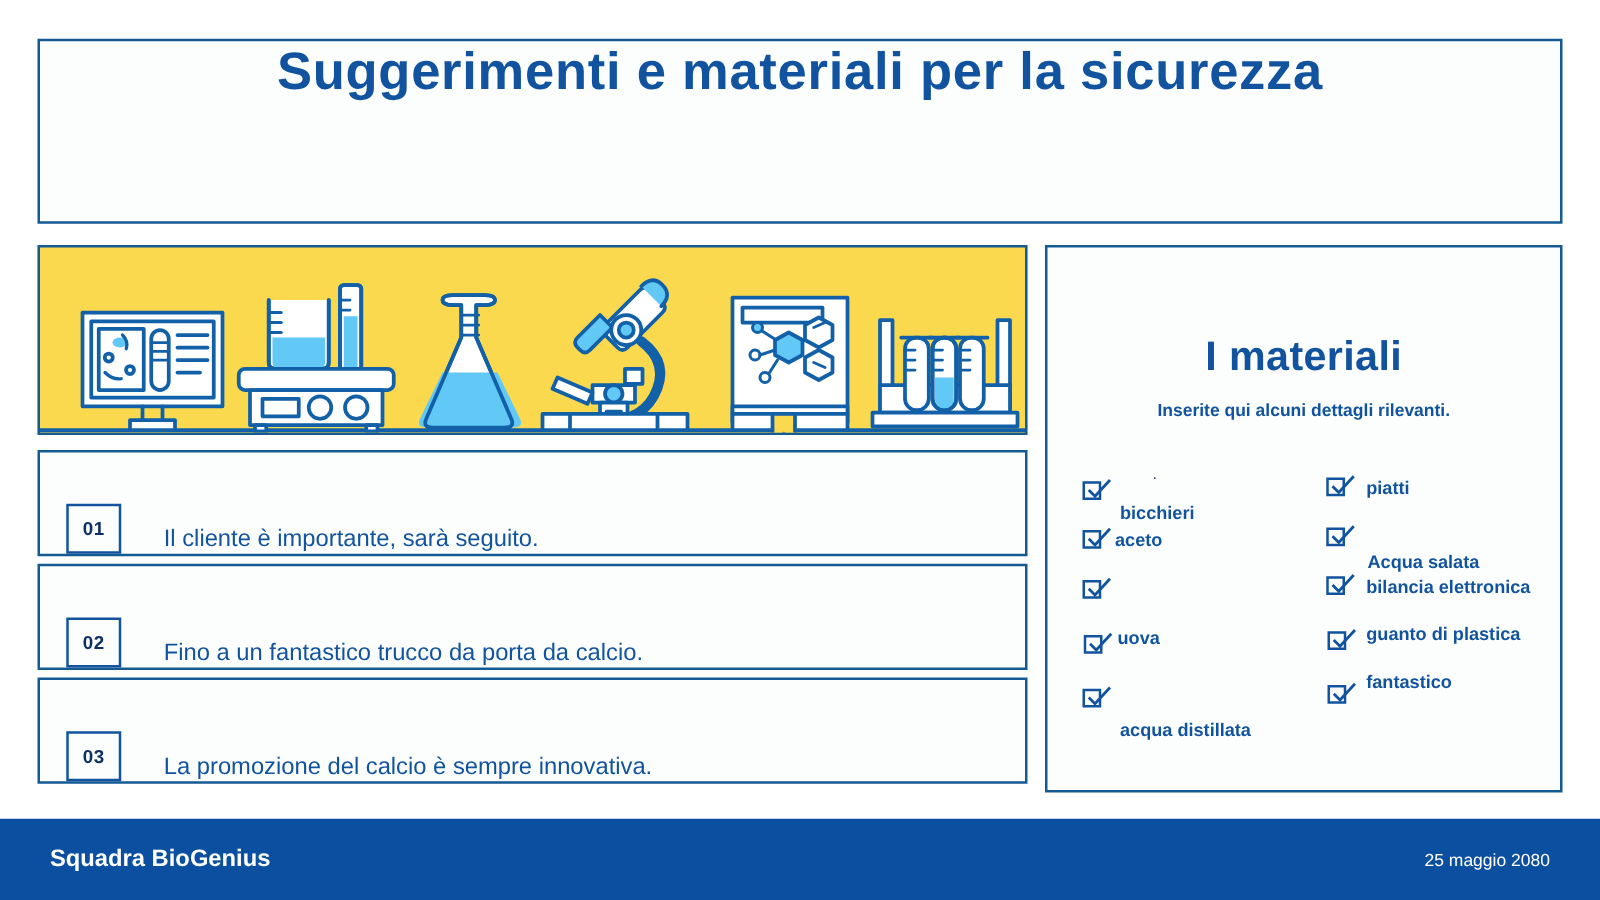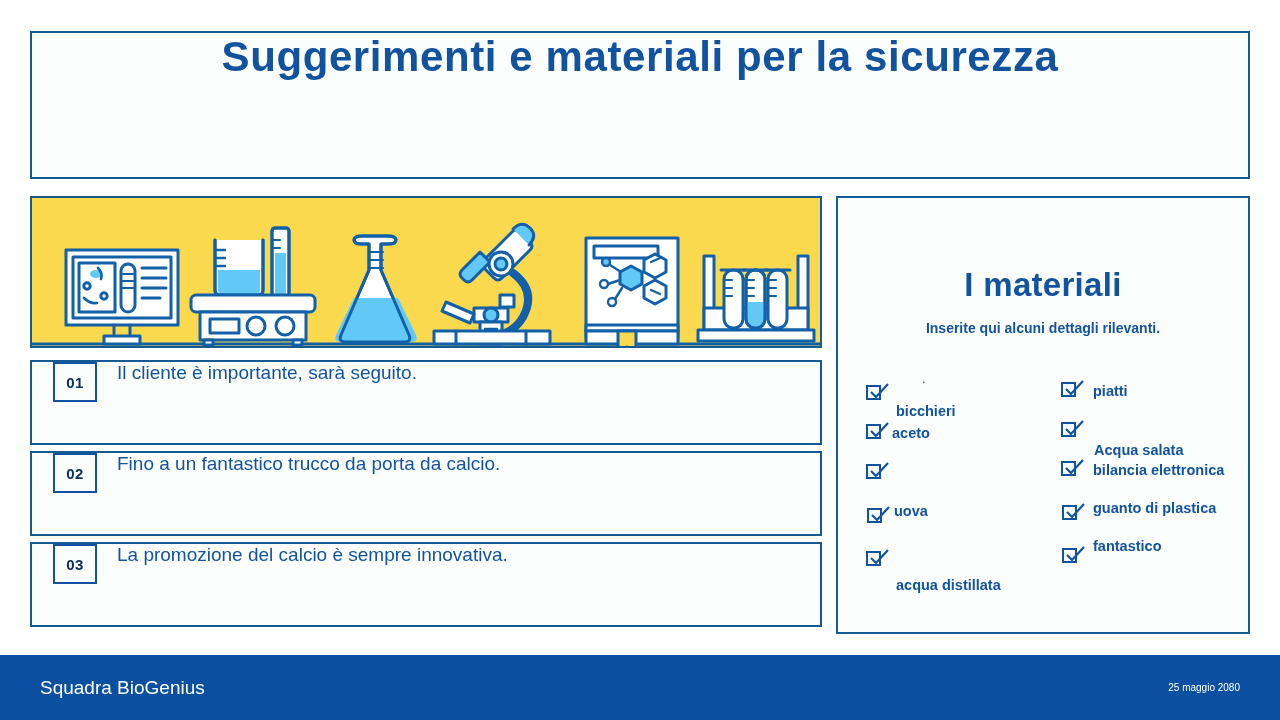--- a/index.html
+++ b/index.html
@@ -62,22 +62,23 @@
     left: 30px;
     top: 360px;
     width: 792px;
   }
   .row {
     box-sizing: border-box;
     border: 2px solid #145a93;
     background: #fcfefd;
     height: 85px;
     display: flex;
-    align-items: flex-start;
+    align-items: flex-end;
     margin-bottom: 6px;
+    gap: 14px;
   }
   .row:last-child { margin-bottom: 0; }
   .badge {
     margin-left: 21px;
     width: 44px;
     height: 40px;
     border: 2px solid #11539e;
     box-sizing: border-box;
     display: flex;
     align-items: center;
@@ -165,25 +166,25 @@
     background: #0b4fa0;
     display: flex;
     align-items: center;
     justify-content: space-between;
     box-sizing: border-box;
     padding: 0 40px;
   }
   .footer-left {
     color: #ffffff;
     font-size: 19px;
-    font-weight: 400;
+    font-weight: 700;
   }
   .footer-right {
     color: #ffffff;
-    font-size: 10px;
+    font-size: 14px;
     font-weight: 500;
   }
 </style>
 </head>
 <body>
 
 <div class="slide">
 
   <div class="title-card">
     <div class="title-text">Suggerimenti e materiali per la sicurezza</div>

